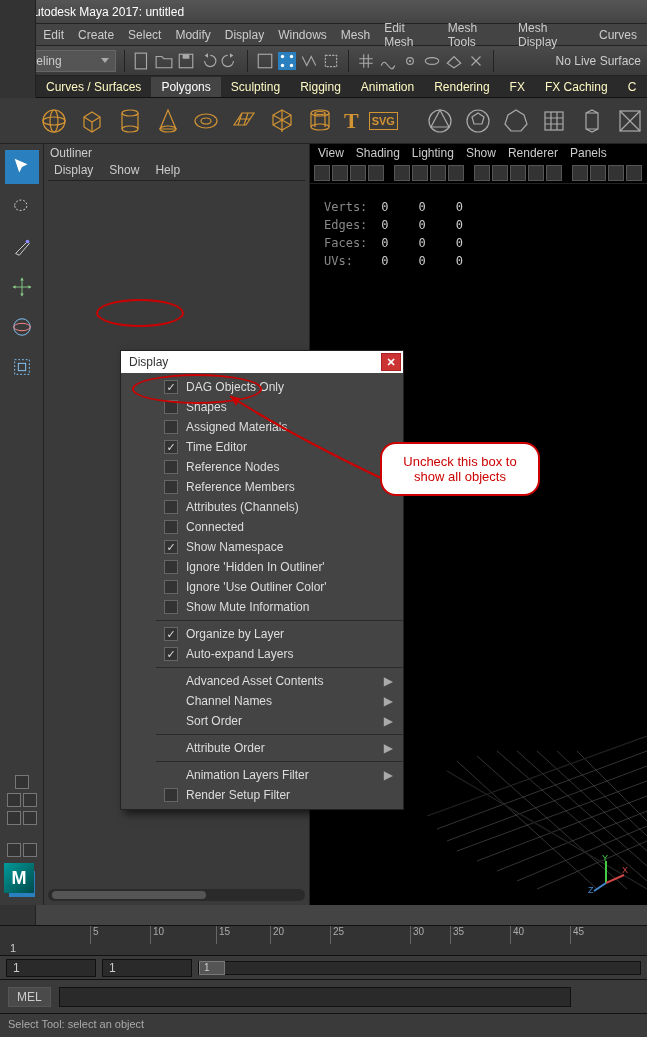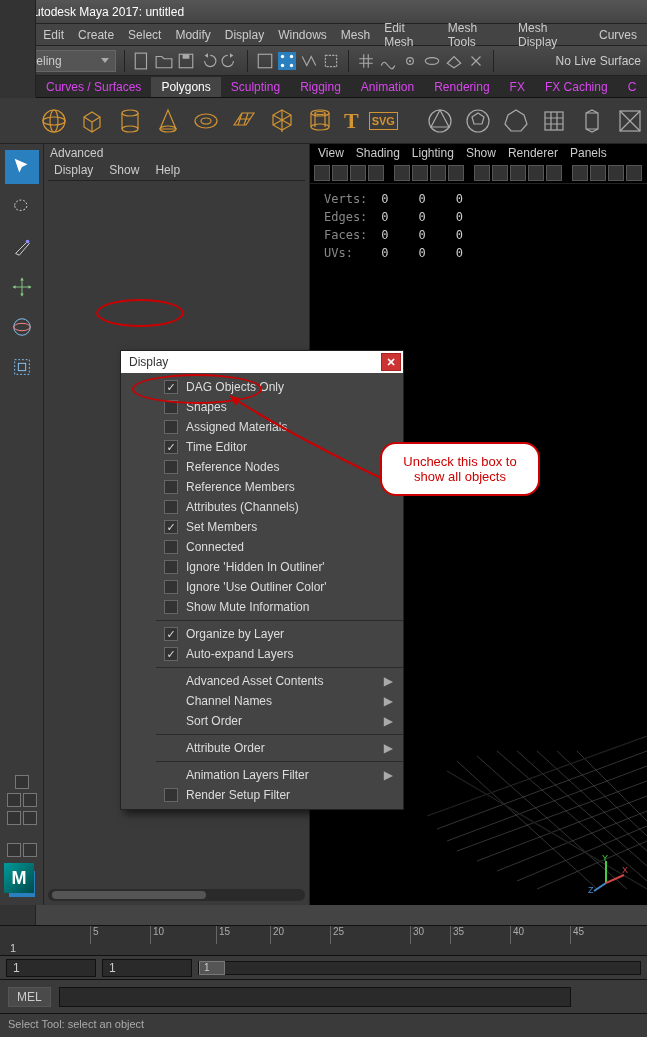--- a/index.html
+++ b/index.html
@@ -70,21 +70,21 @@
     height: 22px;
     background: #2a2a2a;
     display:flex;
     align-items:flex-end;
     gap:0;
     border-bottom:1px solid #111;
     padding-left:36px;
   }
   .shelf-tab {
     padding: 3px 10px;
-    color:#d946ef;
+    color:#fef9c3;
     font-size:12px;
   }
   .shelf-tab.active { background:#444; color:#fff; }
   .shelf-row {
     height: 46px;
     background: #3a3a3a;
     border-bottom:1px solid #222;
     display:flex; align-items:center;
     gap:10px;
     padding: 0 6px 0 40px;
@@ -155,21 +155,21 @@
   .view-menu {
     height:18px; display:flex; gap:12px; padding:0 8px;
     align-items:center; color:#ccc;
   }
   .view-iconrow {
     height:22px; display:flex; gap:2px; padding:0 4px; align-items:center;
     border-bottom:1px solid #222;
   }
   .vicon { width:16px; height:16px; border:1px solid #555; background:#333; }
   .heads-up {
-    position:absolute; top:46px; left:10px;
+    position:absolute; top:54px; left:10px;
     font-family: monospace; font-size:12px; color:#ccc;
   }
   .heads-up table { border-collapse:collapse; }
   .heads-up td { padding:2px 26px 2px 4px; text-align:right; }
   .heads-up td.lbl { text-align:left; color:#888; padding-right:10px;}
   .grid-area {
     position:absolute; right:0; bottom:14px; width:250px; height:280px;
     overflow:hidden;
   }
   .grid-svg { width:100%; height:100%; }
@@ -569,21 +569,21 @@
       <div class="tinyrow">
           <div class="tinysq"></div>
           <div class="tinysq"></div>
         </div>
       <div style="height:6px"></div>
       <div class="tinysq active" style="width:26px;height:26px"></div>
     </div>
   </div>
 
   <div class="outliner">
-    <div class="outliner-header">Advanced</div>
+    <div class="outliner-header">Outliner</div>
     <div class="outliner-menu">
       <span>Display</span>
       <span>Show</span>
       <span>Help</span>
     </div>
     <div class="outliner-body"></div>
     <div class="outliner-scroll">
         <div class="thumb"></div>
       </div>
   </div>
@@ -719,26 +719,26 @@
       </div>
       <div class="mitem">
         <span class="chk"></span>
         <span>Reference Members</span>
       </div>
       <div class="mitem">
         <span class="chk"></span>
         <span>Attributes (Channels)</span>
       </div>
       <div class="mitem">
+        <span class="chk"></span>
+        <span>Connected</span>
+      </div>
+      <div class="mitem">
         <span class="chk on"></span>
-        <span>Set Members</span>
-      </div>
-      <div class="mitem">
-        <span class="chk"></span>
-        <span>Connected</span>
+        <span>Show Namespace</span>
       </div>
       <div class="mitem">
         <span class="chk"></span>
         <span>Ignore 'Hidden In Outliner'</span>
       </div>
       <div class="mitem">
         <span class="chk"></span>
         <span>Ignore 'Use Outliner Color'</span>
       </div>
       <div class="mitem">

